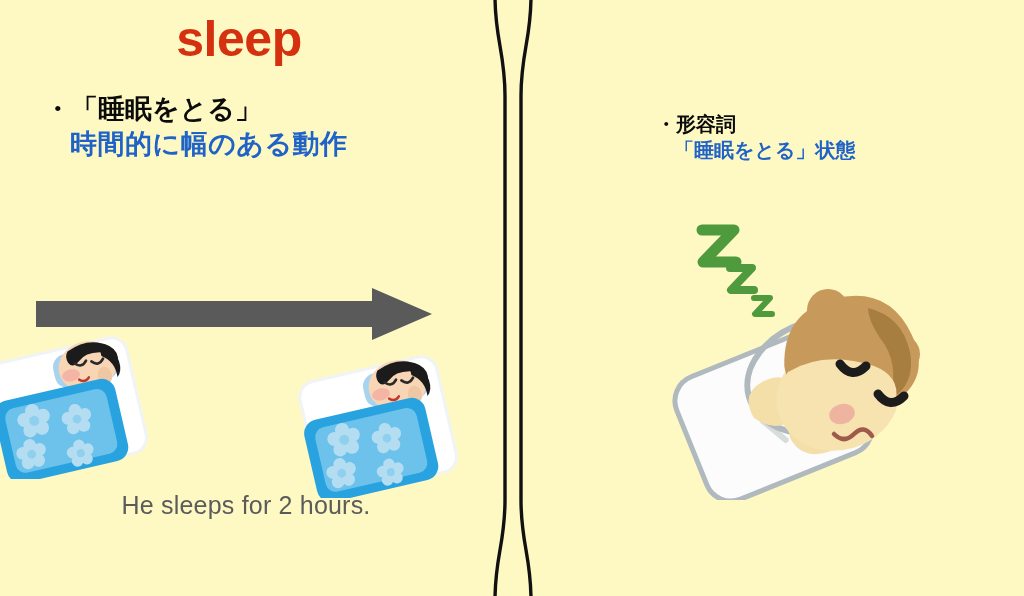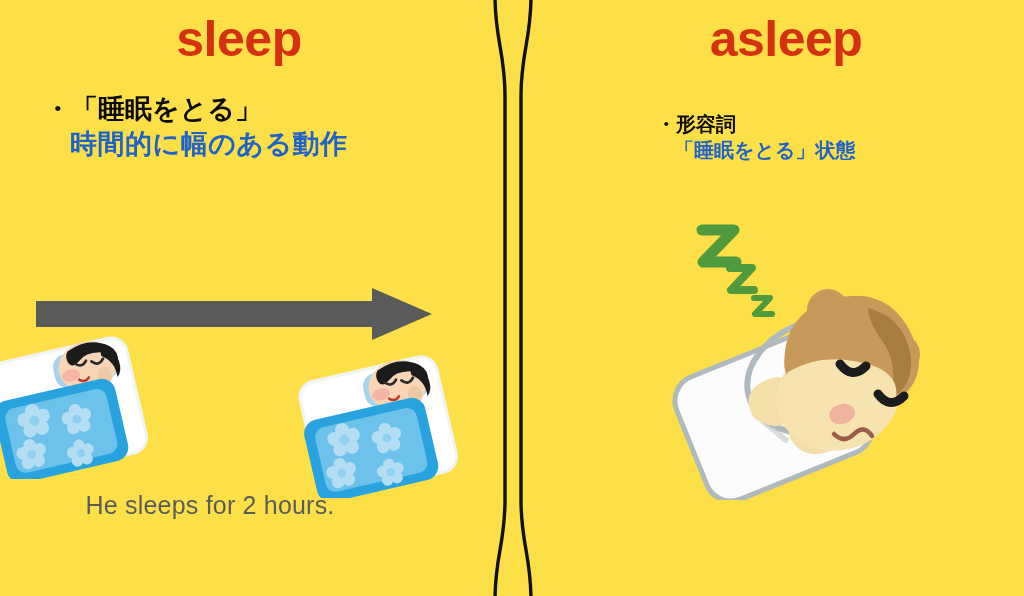--- a/index.html
+++ b/index.html
@@ -5,21 +5,21 @@
   * { box-sizing: border-box; margin: 0; padding: 0; }
   html, body {
     width: 1024px; height: 596px;
     background: #ffffff;
     font-family: "Liberation Sans", "DejaVu Sans", sans-serif;
     overflow: hidden;
   }
   #slide {
     position: relative;
     width: 1024px; height: 596px;
-    background: #fde047;
+    background: #fef9c3;
   }
 
   
   .divider {
     position: absolute;
     left: 478px; top: 0;
     width: 70px; height: 596px;
     pointer-events: none;
   }
 
@@ -67,20 +67,21 @@
   
   .caption {
     position: absolute;
     color: #5b5b5b;
     font-size: 25px;
     font-weight: 400;
     text-align: center;
     letter-spacing: 0.2px;
     line-height: 1.28;
     white-space: nowrap;
+    margin-left: 36px;
   }
   .caption-left  { left: 0; width: 420px; top: 489px; }
 
   
   .illus { position: absolute; }
   .futon-a { left: -12px; top: 333px; width: 176px; height: 146px; }
   .futon-b { left: 298px; top: 352px; width: 176px; height: 146px; }
   .bear    { left: 672px; top: 268px; width: 266px; height: 232px; }
 
   .zzz { position: absolute; left: 692px; top: 222px; width: 110px; height: 112px; }
@@ -226,21 +227,20 @@
 
   <div class="divider">
     <svg width="70" height="596" viewBox="0 0 70 596" xmlns="http://www.w3.org/2000/svg">
       <path d="M17 -4 C17 40 27 52 27 96 L27 500 C27 544 17 556 17 600" stroke="#111111" stroke-width="3.4" fill="none" stroke-linecap="round"></path>
       <path d="M53 -4 C53 40 43 52 43 96 L43 500 C43 544 53 556 53 600" stroke="#111111" stroke-width="3.4" fill="none" stroke-linecap="round"></path>
     </svg>
   </div>
 
   <div class="panel panel-right">
 
-    <div class="headword headword-right">asleep</div>
 
     <div class="bullets bullets-right">
       <div class="b-line">・形容詞</div>
       <div class="b-line accent indent-r">「睡眠をとる」状態</div>
     </div>
 
   </div>
 
   <div class="zzz">
     <svg width="110" height="112" viewBox="0 0 110 112" xmlns="http://www.w3.org/2000/svg">

